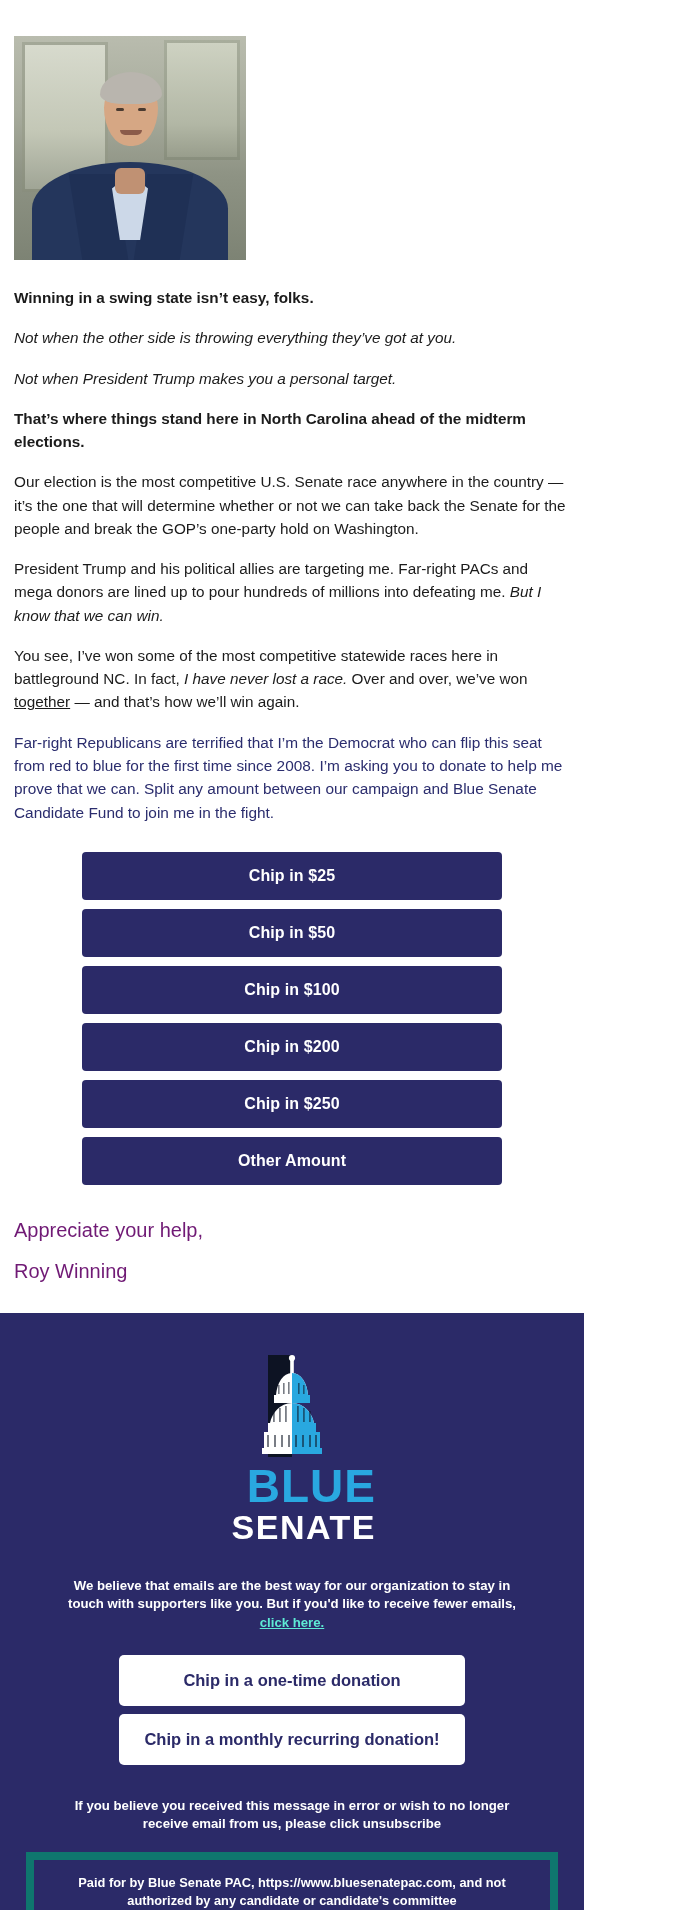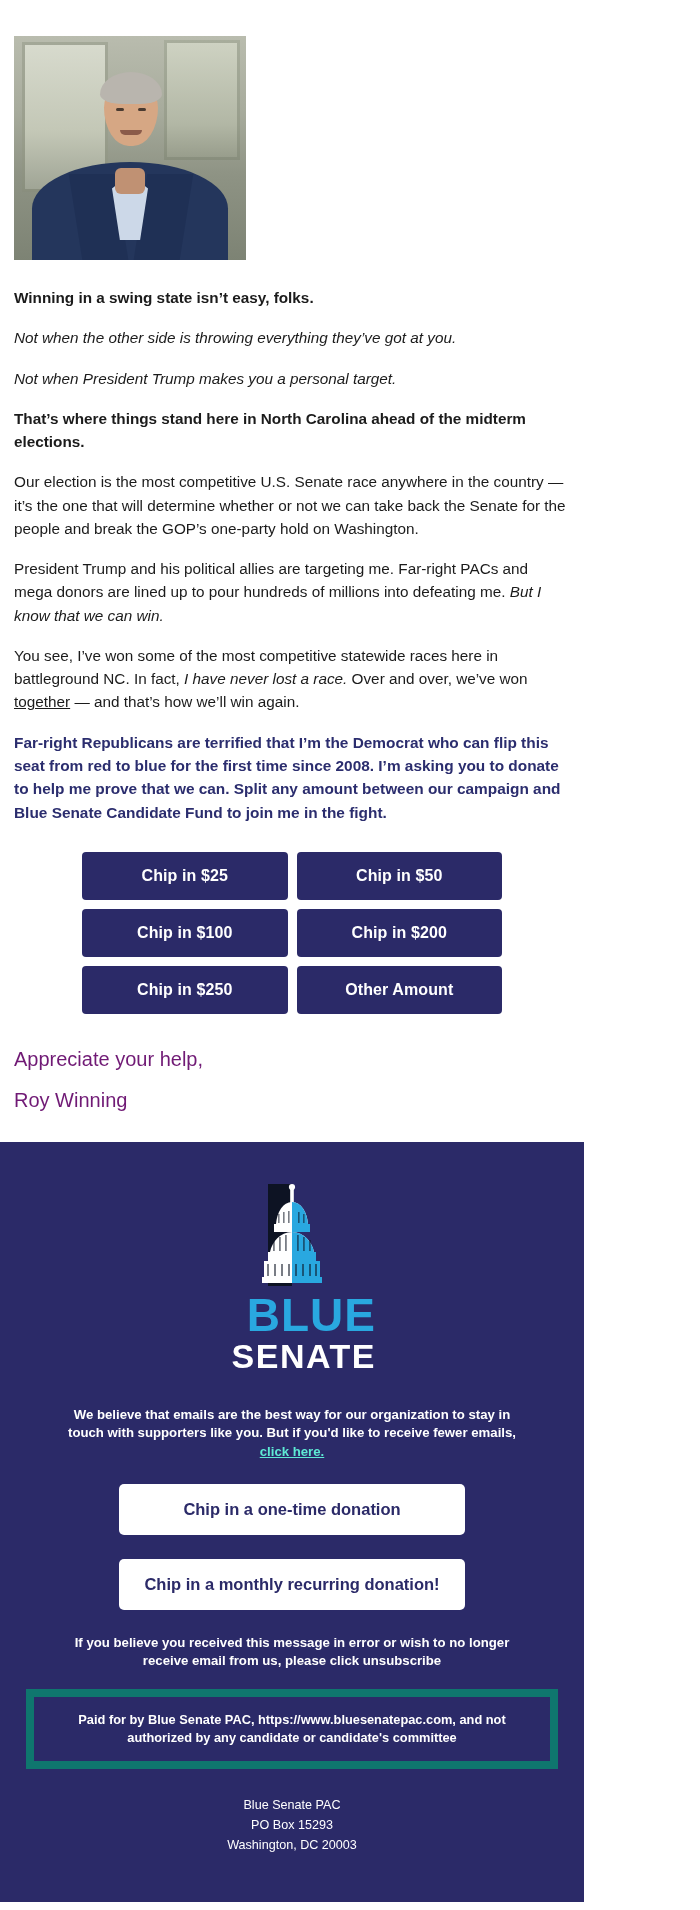--- a/index.html
+++ b/index.html
@@ -111,34 +111,34 @@
     line-height: 1.52;
     margin: 0 0 17px 0;
     color: #1b1b1b;
     max-width: 560px;
   }
   p.body-text.first { margin-top: 26px; }
   .b-bold { font-weight: bold; }
   .b-italic { font-style: italic; }
   .navy-bold {
     color: #2b2d6e;
-    font-weight: bold;
+    font-weight: normal;
     font-size: 15.4px;
     line-height: 1.52;
     margin: 0 0 22px 0;
     max-width: 560px;
   }
   .u-link { text-decoration: underline; }
 
   
   .amount-grid {
     width: 420px;
     margin: 0 auto 0 auto;
     display: grid;
-    grid-template-columns: 1fr 1fr;
+    grid-template-columns: 1fr;
     gap: 9px 9px;
     padding-top: 6px;
   }
   .amt-btn {
     background: #2b2a68;
     color: #ffffff;
     font-weight: bold;
     font-size: 16px;
     text-align: center;
     padding: 15px 4px;
@@ -193,35 +193,35 @@
     font-weight: bold;
     line-height: 1.42;
     margin: 0 auto 22px auto;
     max-width: 470px;
   }
   .foot-note .u-link { text-decoration: underline; }
 
   .cta-white {
     display: block;
     width: 330px;
-    margin: 0 auto 24px auto;
+    margin: 0 auto 8px auto;
     background: #ffffff;
     color: #2b2a68;
     font-weight: bold;
     font-size: 16.5px;
     padding: 16px 8px;
     border-radius: 5px;
     cursor: pointer;
   }
 
   .foot-unsub {
     font-size: 13.2px;
     font-weight: bold;
     line-height: 1.42;
-    margin: 20px auto 18px auto;
+    margin: 32px auto 18px auto;
     max-width: 470px;
   }
   .paid-box {
     border: 8px solid #0f766e;
     max-width: 492px;
     margin: 0 auto 26px auto;
     padding: 14px 12px;
     font-size: 12.8px;
     font-weight: bold;
     line-height: 1.38;

